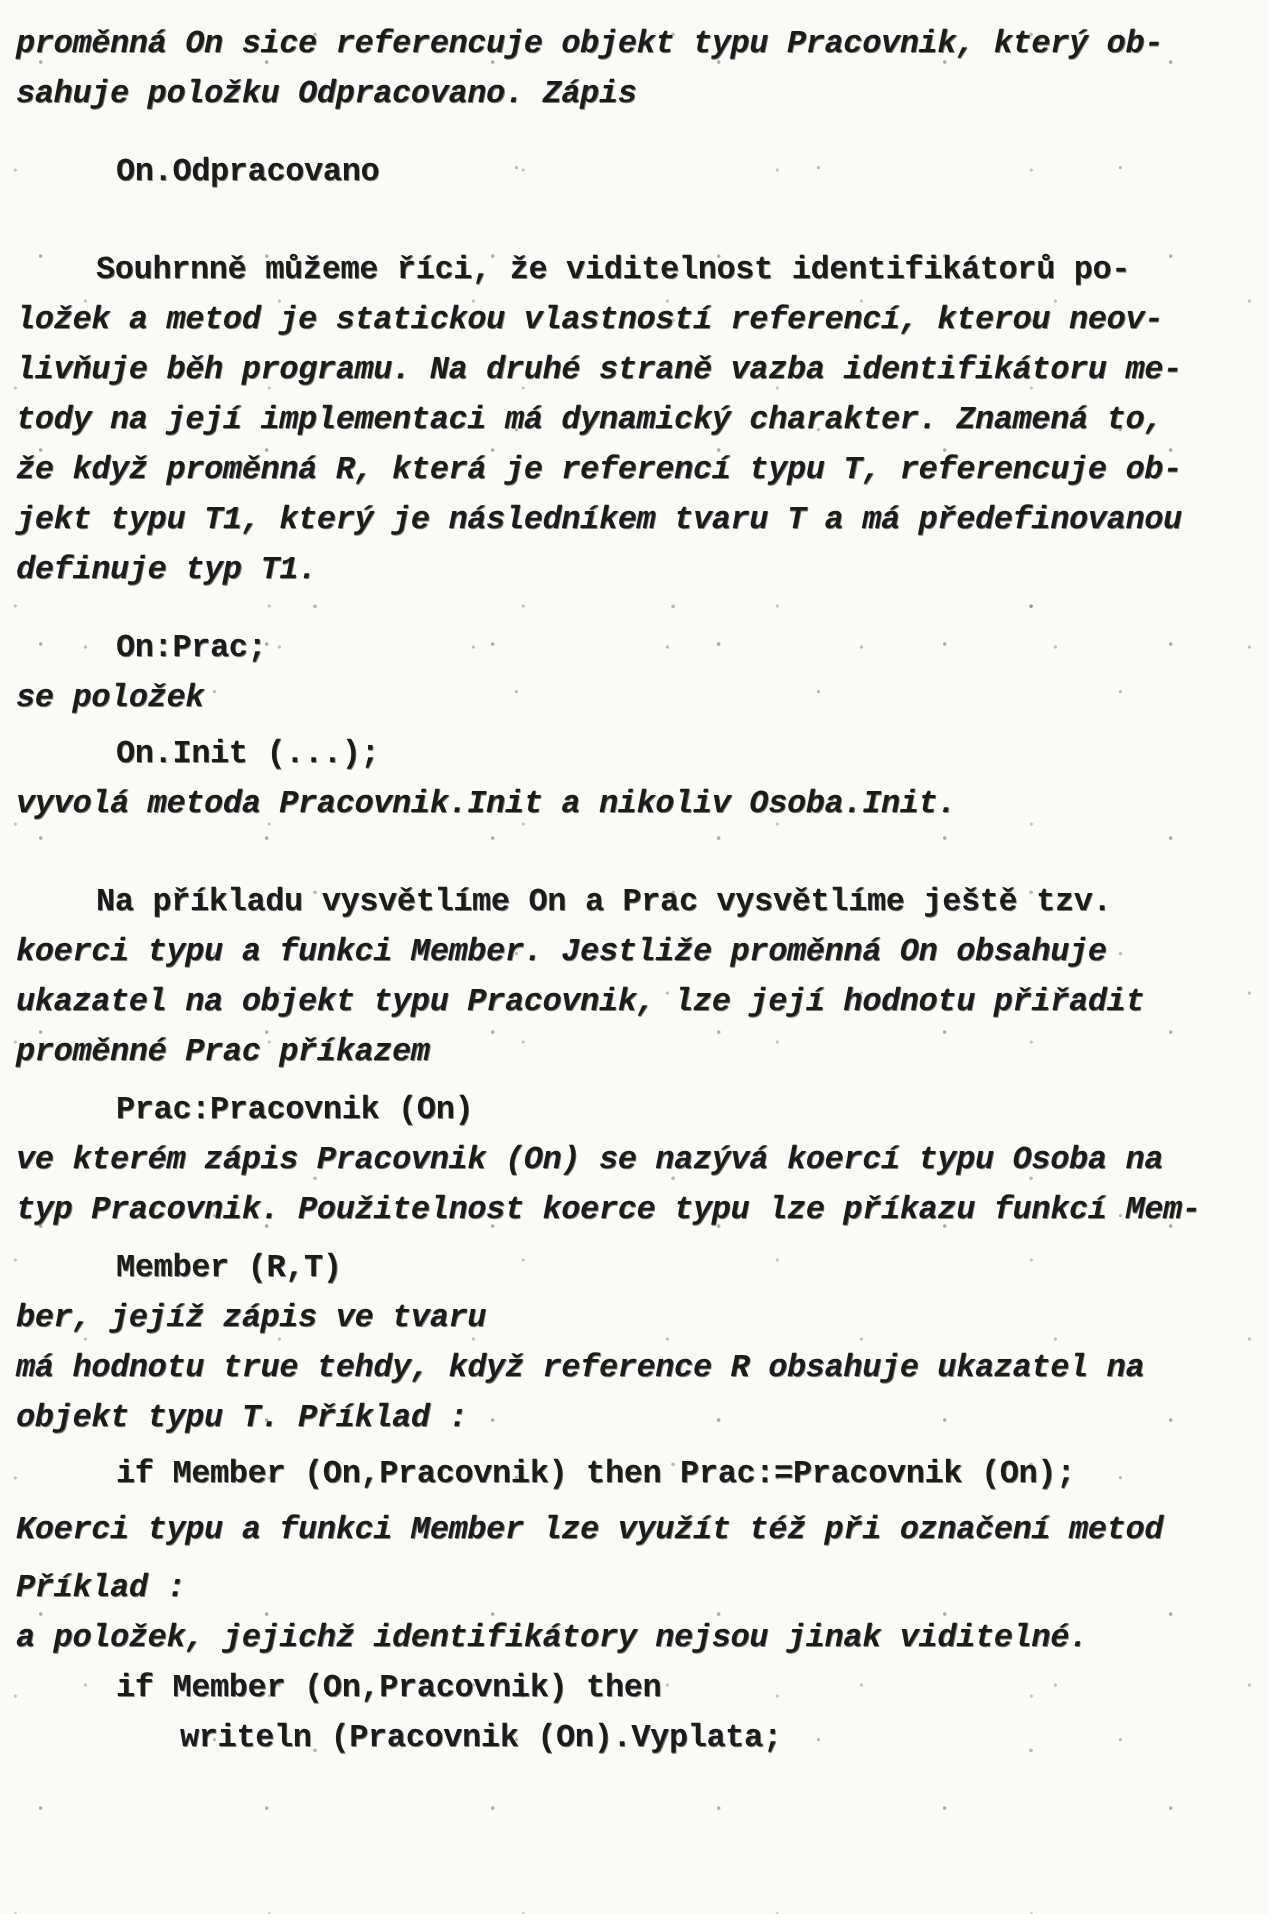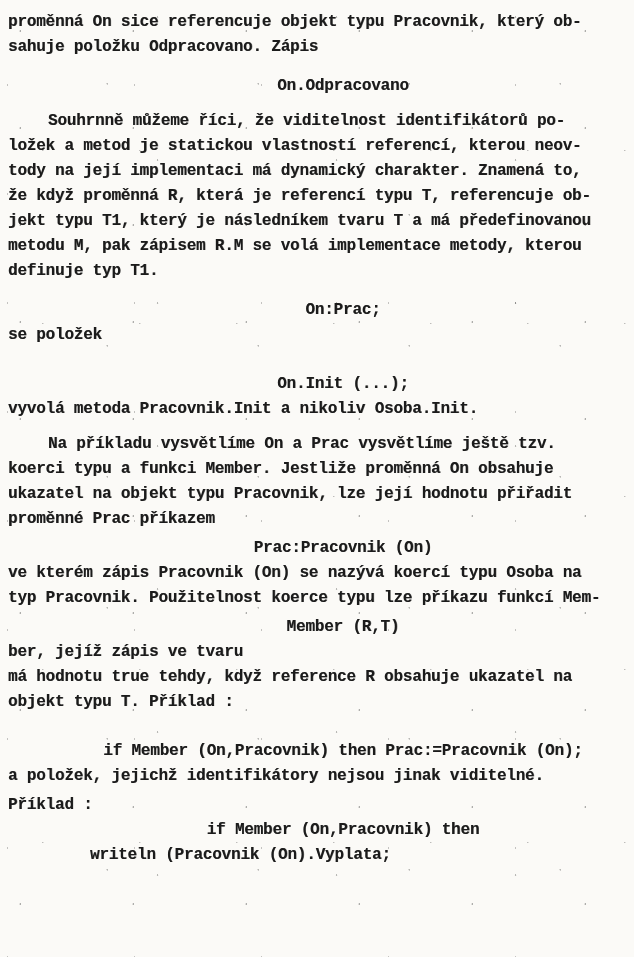--- a/index.html
+++ b/index.html
@@ -38,60 +38,61 @@
   .textcol { position: relative; }
   .line {
     font-size: 16px;
     line-height: 25px;
     font-weight: bold;
     letter-spacing: -0.2px;
     white-space: pre;
     text-shadow: 0.4px 0.3px 0 rgba(25,25,25,0.55);
     color: #1b1b1b;
   }
-  .indent-0 { padding-left: 0; }
+  .indent-0 { padding-left: 0; font-style: italic; }
   .indent-1 { padding-left: 40px; }
-  .indent-2 { padding-left: 50px; text-align: center; }
+  .indent-2 { padding-left: 50px; }
   .indent-3 { padding-left: 82px; }
   .gap-1 { margin-top: 4px; }
-  .gap-2 { margin-top: 24px; }
+  .gap-2 { margin-top: 3px; }
   .gap-3 { margin-top: 14px; }
-  .gap-4 { margin-top: 10px; }
+  .gap-4 { margin-top: 24px; }
 </style>
 </head>
 <body>
 
 <div class="page">
   <div class="speckle"></div>
   <div class="textcol" id="textcol">
 
   <div class="line indent-0">proměnná On sice referencuje objekt typu Pracovnik, který ob-</div>
       <div class="line indent-0">sahuje položku Odpracovano. Zápis</div>
       <div class="line indent-2 gap-3">On.Odpracovano</div>
       <div class="line indent-1 gap-4">Souhrnně můžeme říci, že viditelnost identifikátorů po-</div>
       <div class="line indent-0">ložek a metod je statickou vlastností referencí, kterou neov-</div>
+      <div class="line indent-0">livňuje běh programu. Na druhé straně vazba identifikátoru me-</div>
       <div class="line indent-0">tody na její implementaci má dynamický charakter. Znamená to,</div>
       <div class="line indent-0">že když proměnná R, která je referencí typu T, referencuje ob-</div>
       <div class="line indent-0">jekt typu T1, který je následníkem tvaru T a má předefinovanou</div>
-      <div class="line indent-0">metodu M, pak zápisem R.M se volá implementace metody, kterou</div>
       <div class="line indent-0">definuje typ T1.</div>
       <div class="line indent-2 gap-3">On:Prac;</div>
       <div class="line indent-0">se položek</div>
       <div class="line indent-2 gap-2">On.Init (...);</div>
       <div class="line indent-0">vyvolá metoda Pracovnik.Init a nikoliv Osoba.Init.</div>
       <div class="line indent-1 gap-4">Na příkladu vysvětlíme On a Prac vysvětlíme ještě tzv.</div>
       <div class="line indent-0">koerci typu a funkci Member. Jestliže proměnná On obsahuje</div>
       <div class="line indent-0">ukazatel na objekt typu Pracovnik, lze její hodnotu přiřadit</div>
       <div class="line indent-0">proměnné Prac příkazem</div>
       <div class="line indent-2 gap-1">Prac:Pracovnik (On)</div>
       <div class="line indent-0">ve kterém zápis Pracovnik (On) se nazývá koercí typu Osoba na</div>
       <div class="line indent-0">typ Pracovnik. Použitelnost koerce typu lze příkazu funkcí Mem-</div>
       <div class="line indent-2 gap-1">Member (R,T)</div>
       <div class="line indent-0">ber, jejíž zápis ve tvaru</div>
       <div class="line indent-0">má hodnotu true tehdy, když reference R obsahuje ukazatel na</div>
       <div class="line indent-0">objekt typu T. Příklad :</div>
       <div class="line indent-2 gap-2">if Member (On,Pracovnik) then Prac:=Pracovnik (On);</div>
+      <div class="line indent-0 gap-2">Koerci typu a funkci Member lze využít též při označení metod</div>
+      <div class="line indent-0 gap-1">Příklad :</div>
       <div class="line indent-0">a položek, jejichž identifikátory nejsou jinak viditelné.</div>
-      <div class="line indent-0 gap-1">Příklad :</div>
       <div class="line indent-2">if Member (On,Pracovnik) then</div>
       <div class="line indent-3">writeln (Pracovnik (On).Vyplata;</div>
     </div>
 </div>
 
 </body></html>

